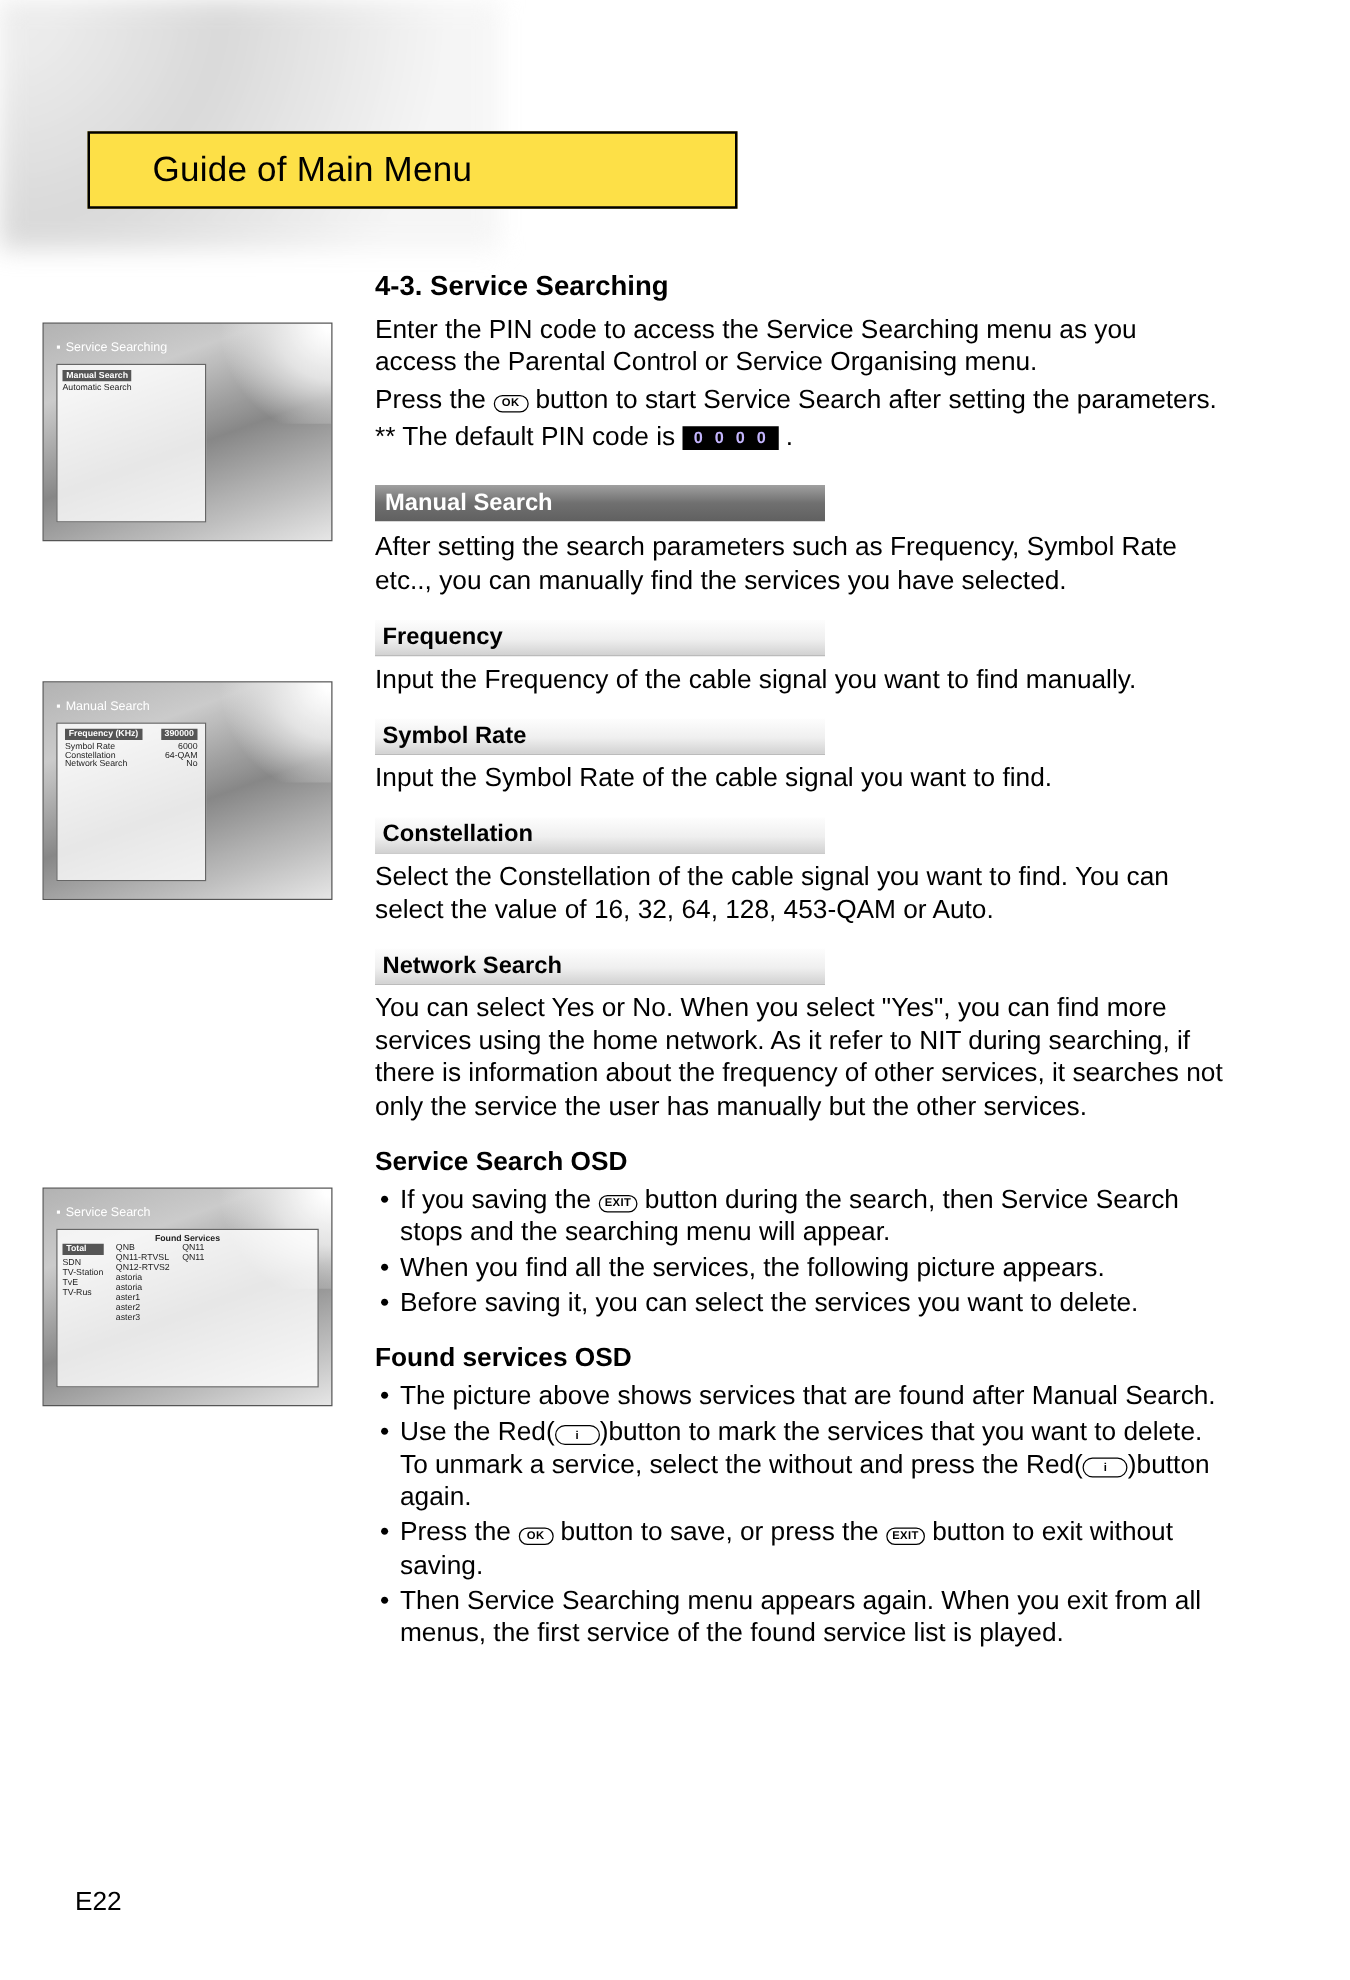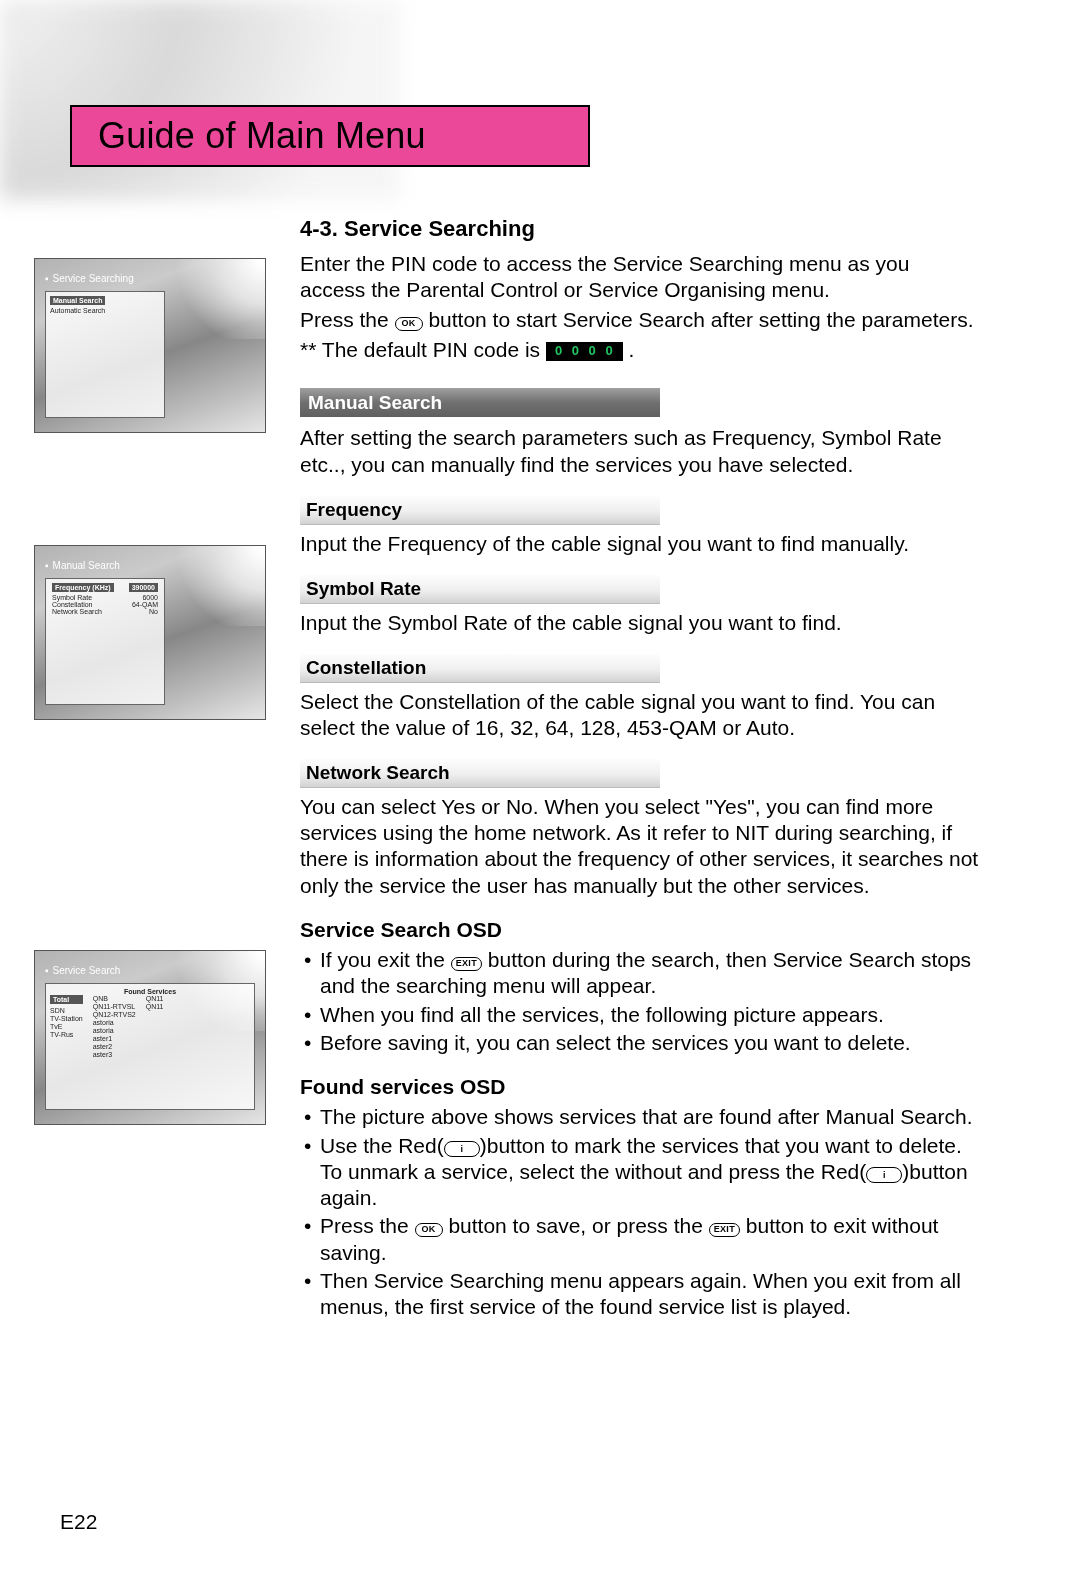--- a/index.html
+++ b/index.html
@@ -22,25 +22,25 @@
   }
   .chapter-title {
     position: absolute;
     left: 70px;
     top: 105px;
     width: 520px;
     height: 62px;
     border: 2px solid #000;
     display: flex;
     align-items: center;
-    padding-left: 26px;
-    font-size: 36px;
+    padding-left: 50px;
+    font-size: 28px;
     font-weight: 400;
     letter-spacing: 0.2px;
-    background: #ec4899;
+    background: #fde047;
     z-index: 2;
   }
   .content {
     position: absolute;
     left: 300px;
     top: 215px;
     width: 680px;
     font-size: 21px;
     line-height: 1.25;
   }
@@ -75,21 +75,21 @@
     border: 1.5px solid #000;
     border-radius: 10px;
     vertical-align: 1px;
   }
   .btn-oval .tick {
     font-size: 9px; font-weight: bold;
   }
   .pin-badge {
     display: inline-block;
     background: #000;
-    color: #22c55e;
+    color: #c4b5fd;
     font-size: 13px;
     letter-spacing: 3px;
     padding: 1px 7px 1px 9px;
     vertical-align: 2px;
     font-weight: bold;
   }
   .subheader-dark {
     display: inline-block;
     width: 360px;
     padding: 3px 8px;
@@ -274,21 +274,21 @@
 
   <div class="subheader-light">Constellation</div>
   <p class="para">Select the Constellation of the cable signal you want to find. You can select the value of 16, 32, 64, 128, 453-QAM or Auto.</p>
 
   <div class="subheader-light">Network Search</div>
   <p class="para">You can select Yes or No. When you select "Yes", you can find more services using the home network. As it refer to NIT during searching, if there is information about the frequency of other services, it searches not only the service the user has manually but the other services.</p>
 
   <div class="bold-hdr">Service Search OSD</div>
   <ul>
     <li>
-      <span>If you exit the </span>
+      <span>If you saving the </span>
       <span class="btn-label">EXIT</span>
       <span> button during the search, then Service Search stops and the searching menu will appear.</span>
     </li>
     <li>When you find all the services, the following picture appears.</li>
     <li>Before saving it, you can select the services you want to delete.</li>
   </ul>
 
   <div class="bold-hdr">Found services OSD</div>
   <ul>
     <li>The picture above shows services that are found after Manual Search.</li>

